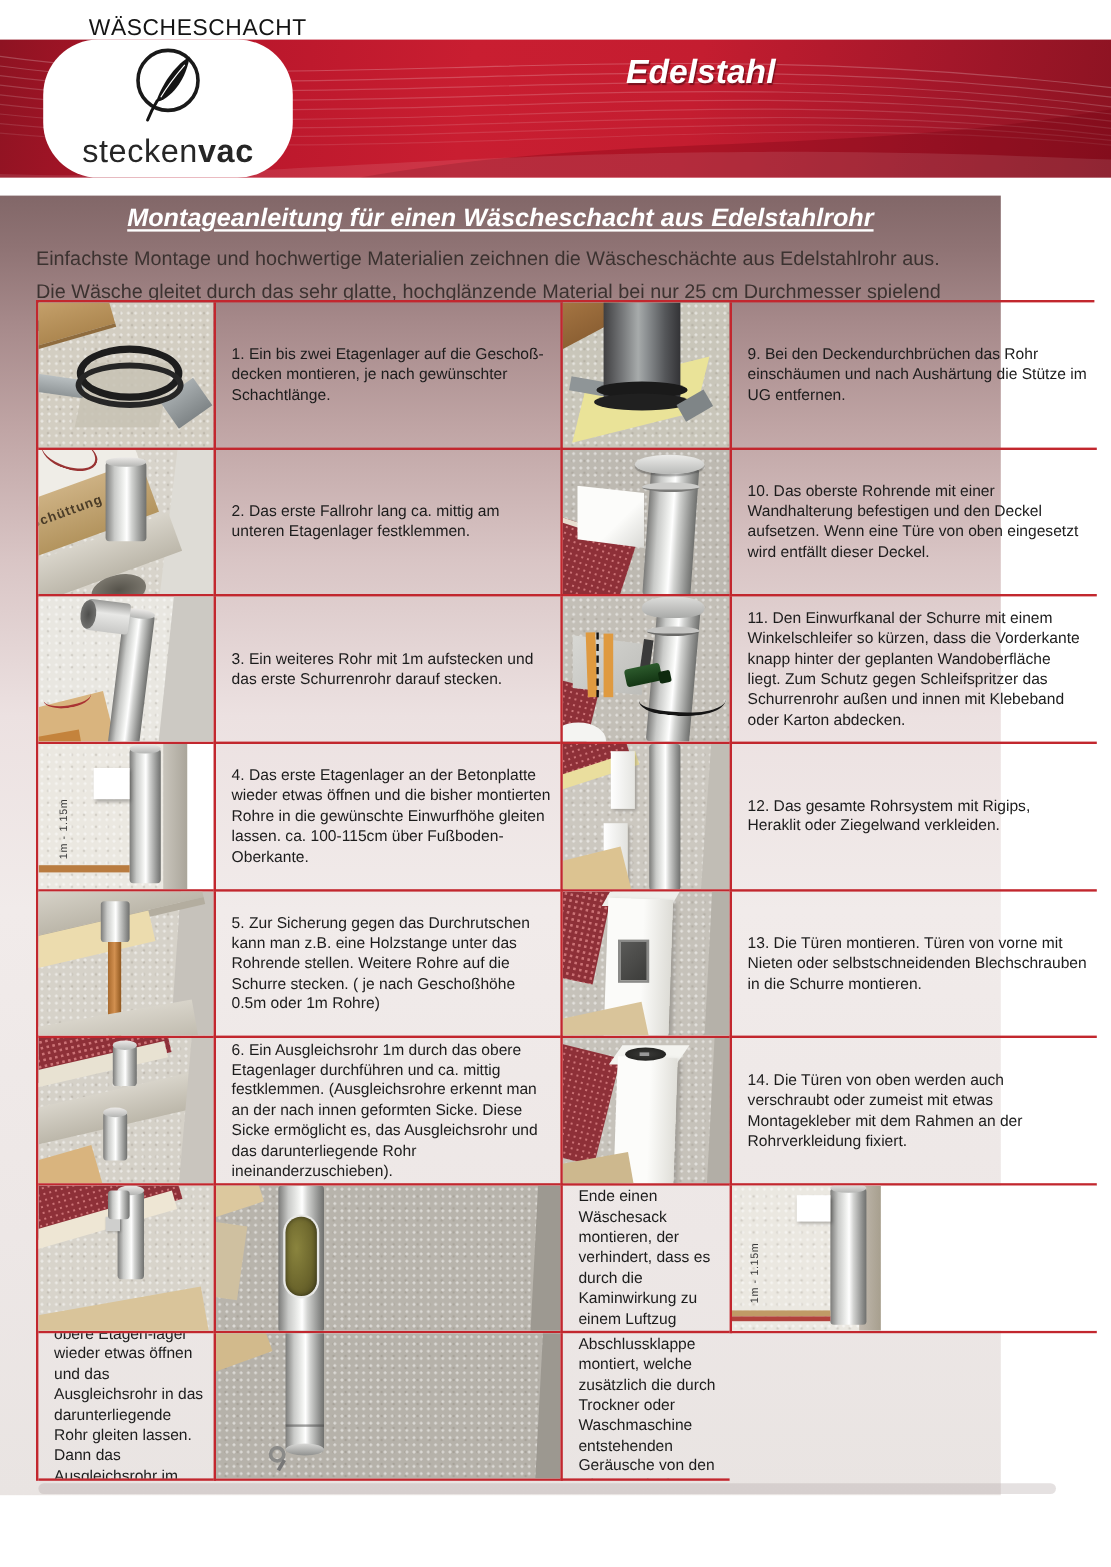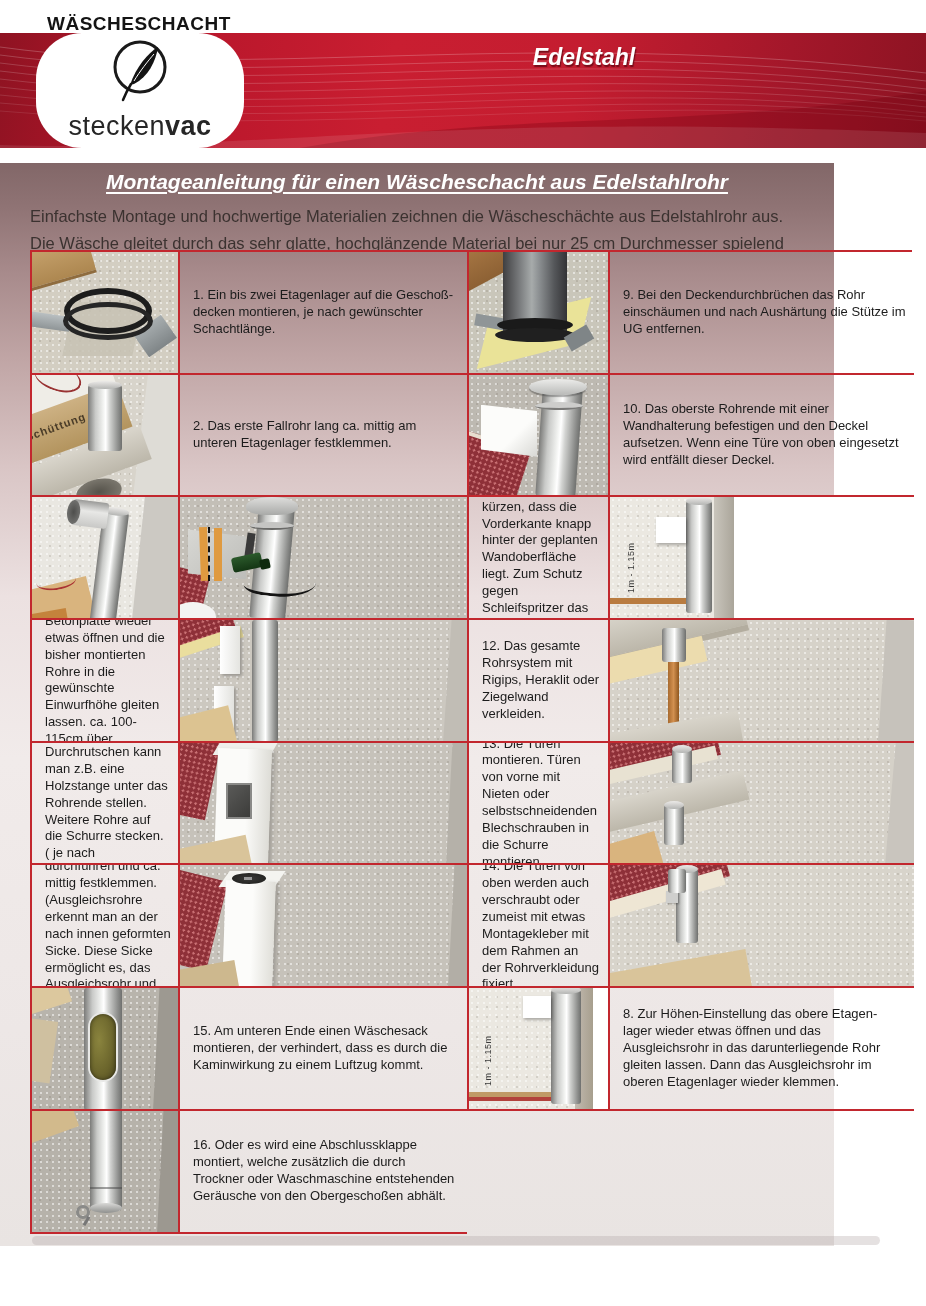--- a/index.html
+++ b/index.html
@@ -1,31 +1,31 @@
 <!DOCTYPE html>
 <html><head>
 <meta charset="utf-8">
 <style>
   *{margin:0;padding:0;box-sizing:border-box}
   html,body{width:926px}
   body{position:relative;height:1306px;background:#fff;font-family:"Liberation Sans",sans-serif;overflow:hidden}
   :root{--red:#c2272e}
 
   
-  .brand{position:absolute;top:13px;left:47px;font-size:19px;font-weight:bold;letter-spacing:.5px;color:#141414}
+  .brand{position:absolute;top:13px;left:74px;font-size:19px;font-weight:normal;letter-spacing:.5px;color:#141414}
   .banner{position:absolute;top:33px;left:0;width:926px;height:115px;
     background:linear-gradient(100deg,#8e1322 0%,#b5152a 16%,#c91e31 42%,#c41d30 62%,#a3172a 84%,#8c1322 100%)}
   .banner svg.waves{position:absolute;inset:0;width:100%;height:100%}
   .logo-capsule{position:absolute;left:36px;top:0;width:208px;height:115px;background:#fff;border-radius:46px}
   .logo-mark{position:absolute;left:72px;top:4px;width:64px;height:66px}
   .logo-word{position:absolute;left:0;right:0;bottom:6px;text-align:center;font-size:27px;color:#262626;letter-spacing:.5px}
   .logo-word .bold{font-weight:bold}
   .banner-text{position:absolute;left:250px;right:8px;top:10px;text-align:center;color:#fff;font-style:italic}
   .banner-title{font-size:41px;font-weight:bold;text-shadow:2px 3px 2px rgba(70,0,10,.65)}
-  .banner-subtitle{font-size:23px;font-weight:bold;margin-top:1px;text-shadow:1px 2px 1px rgba(70,0,10,.6)}
+  .banner-subtitle{font-size:28px;font-weight:bold;margin-top:1px;text-shadow:1px 2px 1px rgba(70,0,10,.6)}
 
   
   .content{position:absolute;top:163px;left:0;width:834px;height:1083px;
     background:linear-gradient(#826768 0%,#8f7374 4%,#a78a8b 10%,#c0a5a5 18%,#d9c5c5 28%,#ece1e1 40%,#f1ebea 55%,#ede7e6 80%,#e9e4e2 100%)}
   .section-title{padding-top:7px;text-align:center;font-size:21px;font-weight:bold;font-style:italic;color:#fff}
   .section-title span{text-decoration:underline;text-underline-offset:3px}
   .intro{margin:9px 30px 0 30px;font-size:16.5px;line-height:1.66;color:#3b3230}
   .footer-band{position:absolute;top:1073px;left:32px;width:848px;height:9px;background:rgba(180,170,168,.35);border-radius:5px}
 
   
@@ -284,20 +284,23 @@
     <div class="cell">
       <div class="illu tex i3">
         <div class="wall"></div>
         <div class="wedge"></div>
         <div class="wedge2"></div>
         <div class="arc"></div>
         <div class="p cap"></div>
         <div class="branch"></div>
       </div>
     </div>
+    <div class="cell txt">
+        <p class="step">3. Ein weiteres Rohr mit 1m aufstecken und das erste Schurrenrohr darauf stecken.</p>
+      </div>
     <div class="cell">
       <div class="illu tex i11">
         <div class="c c1"></div>
         <div class="snow"></div>
         <div class="p"></div>
         <div class="dome"></div>
         <div class="collar"></div>
         <div class="duct"></div>
         <div class="t1"></div>
         <div class="t2"></div>

